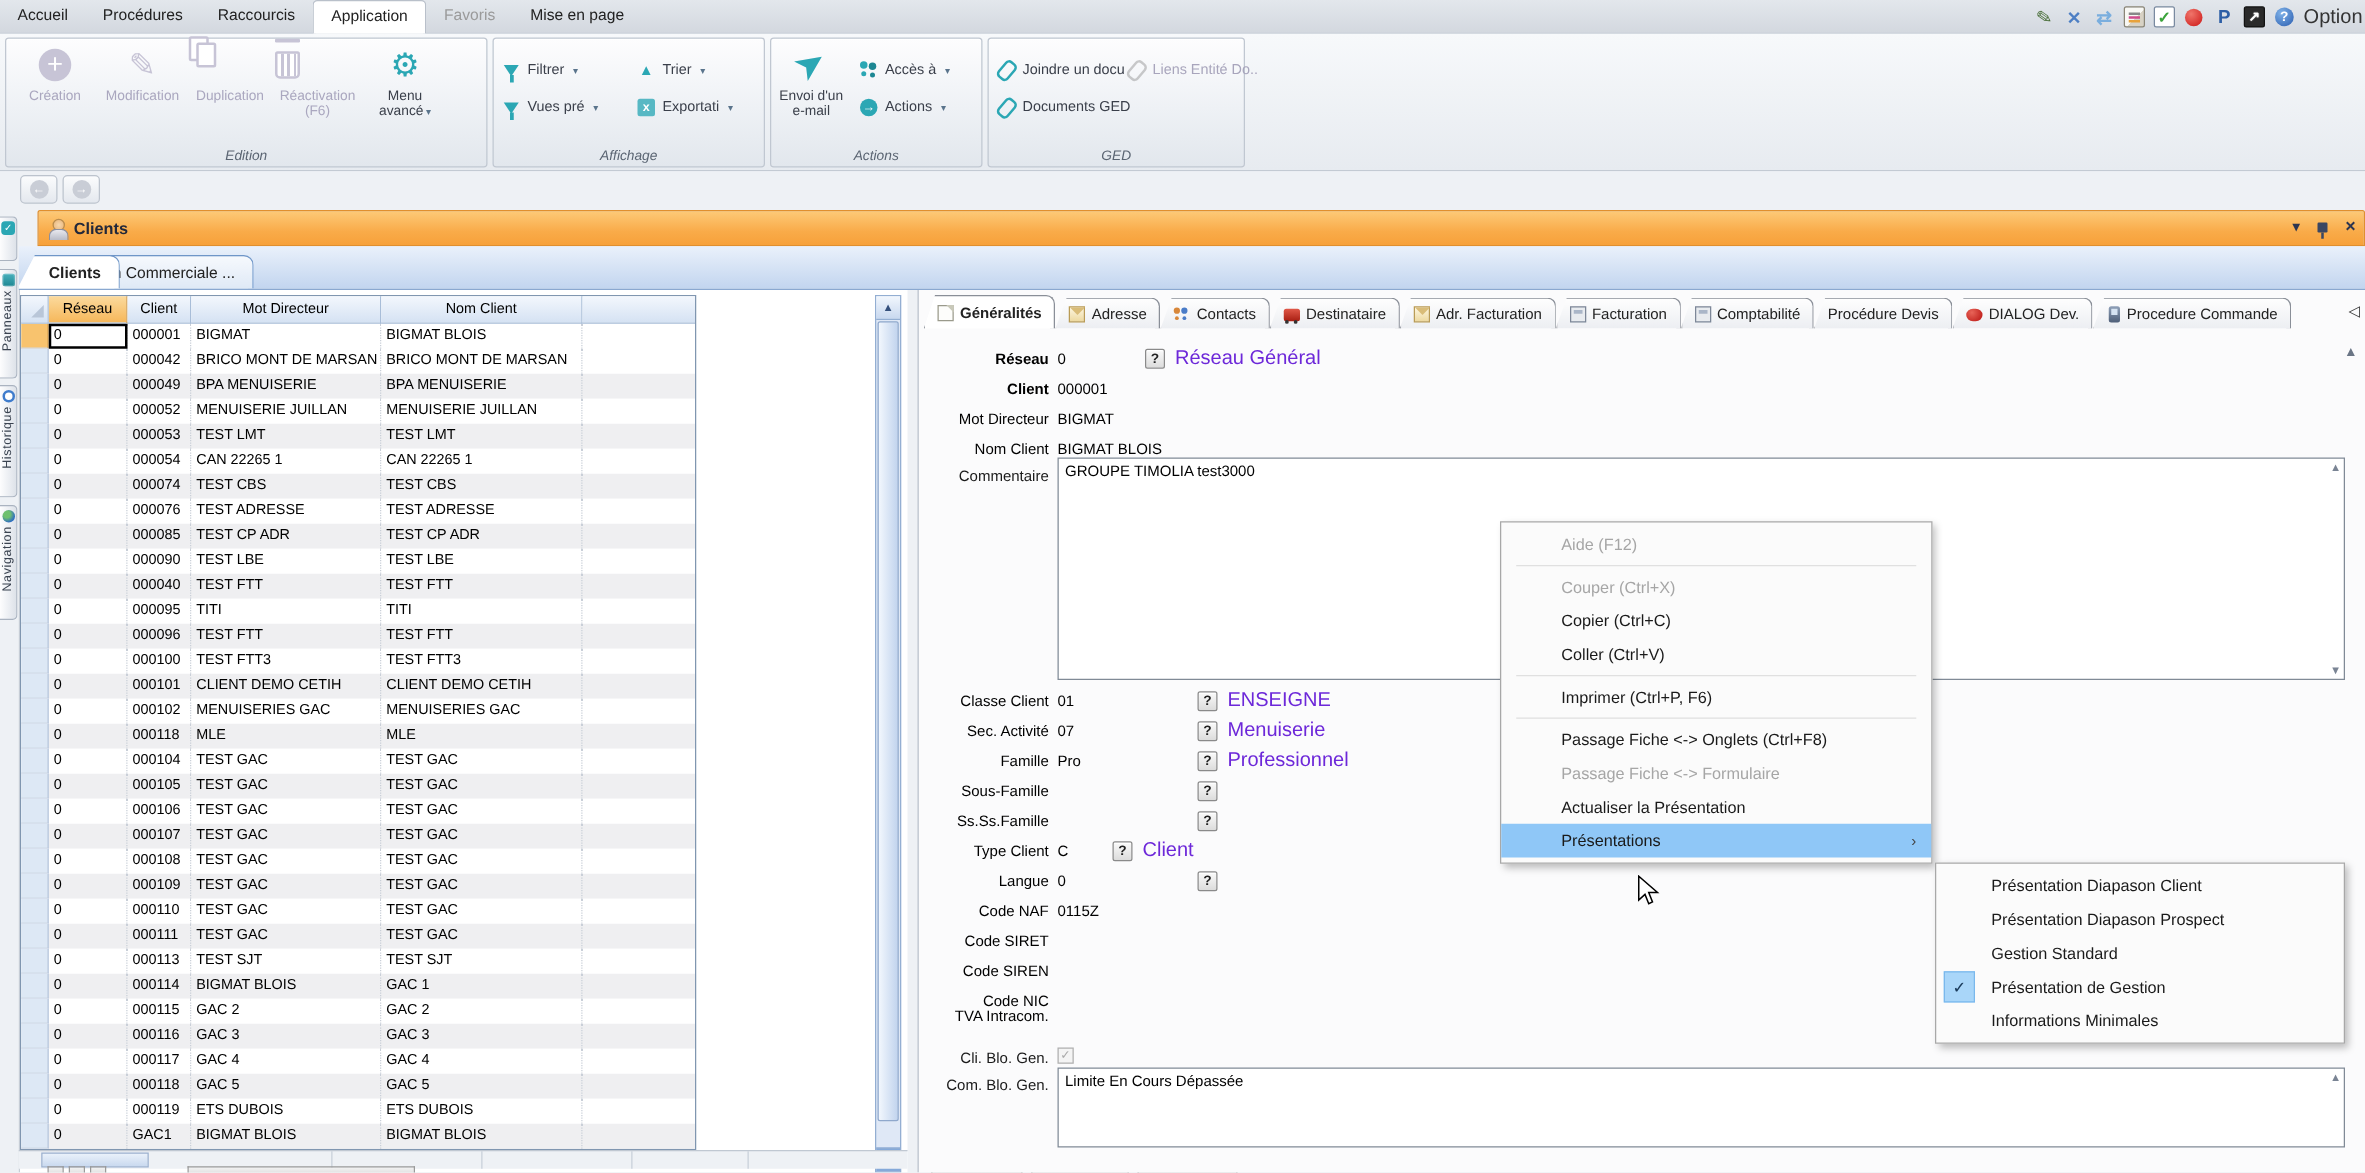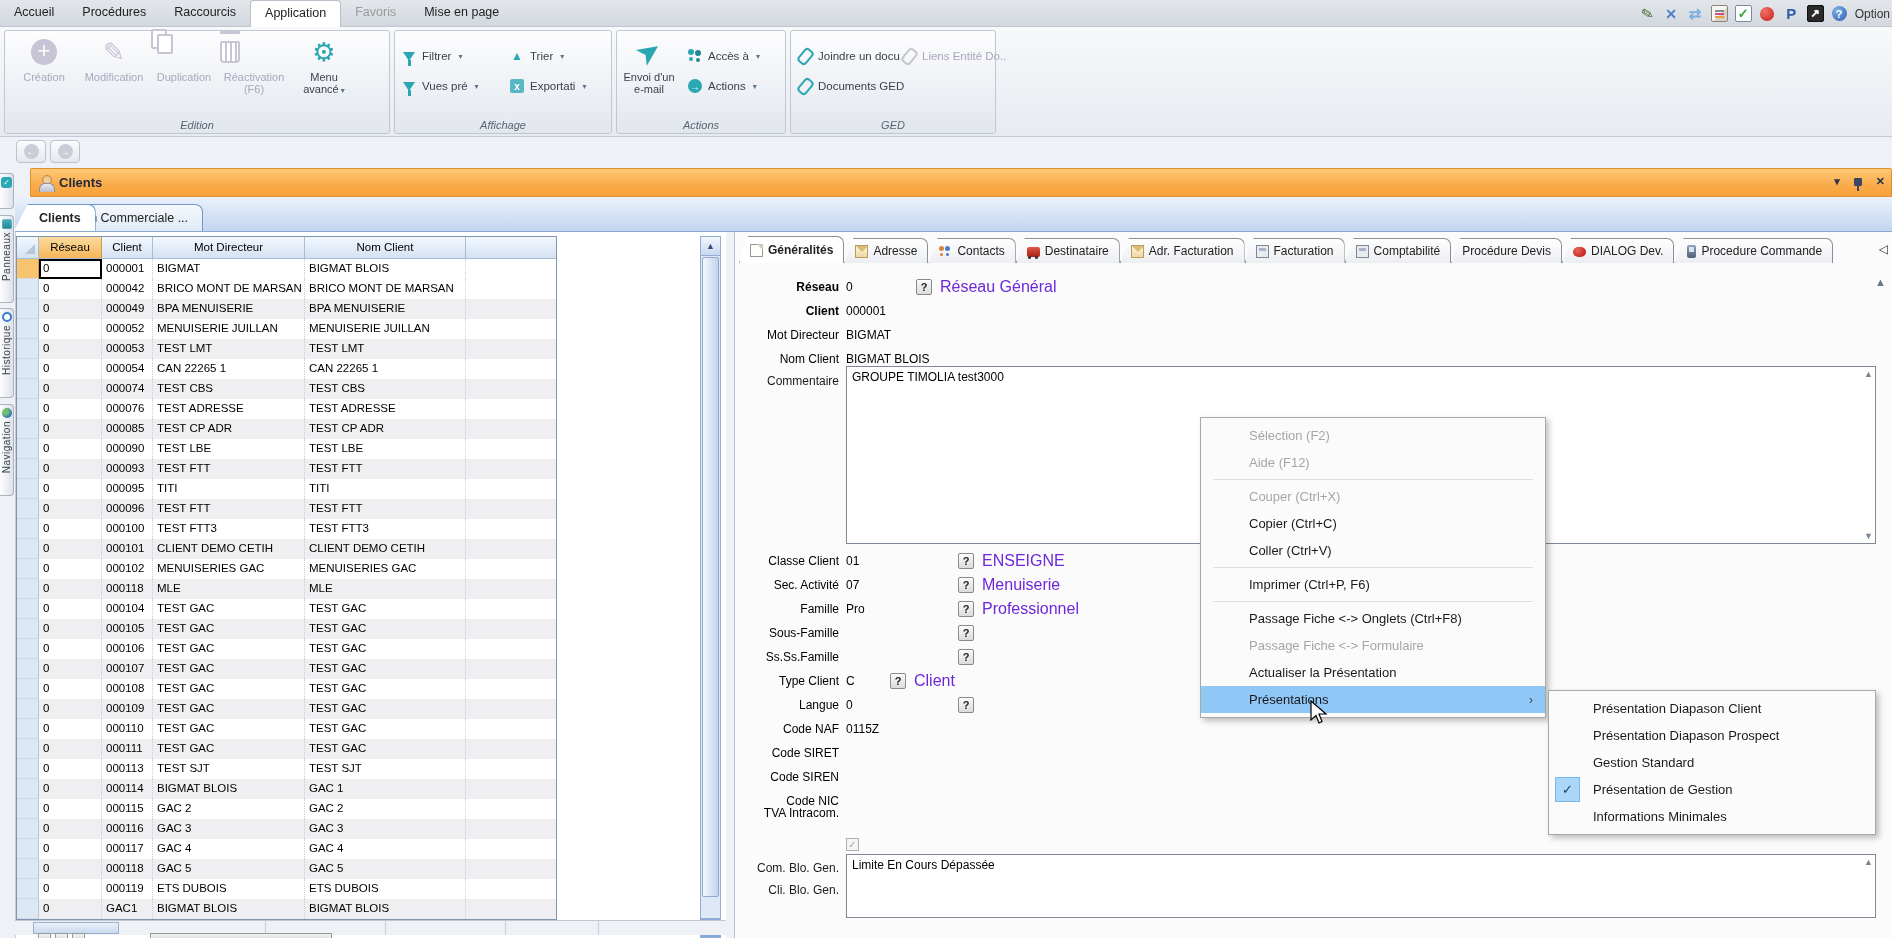--- a/index.html
+++ b/index.html
@@ -24,21 +24,21 @@
   .tico[data-icon="refresh-icon"]::before{content:"⇄"; color:#7aaede; font-weight:bold; font-size:15px;}
   .tico[data-icon="notes-icon"]{background:linear-gradient(135deg,#f8f8f4 55%,#d8d2c4 56%); border:1px solid #8a8576; border-radius:2px;}
   .tico[data-icon="notes-icon"]::before{content:""; width:9px; height:2px; background:#d04a8c; box-shadow:0 3px 0 #e8a23a, 0 -3px 0 #888;}
   .tico[data-icon="task-check-icon"]{background:#fff; border:1px solid #7a8aa0; border-radius:2px;}
   .tico[data-icon="task-check-icon"]::before{content:"✓"; color:#3aa33a; font-weight:bold; font-size:13px;}
   .tico[data-icon="record-icon"]::before{content:""; width:14px; height:14px; border-radius:50%; background:radial-gradient(circle at 35% 30%, #f0756a, #cc1616); }
   .tico[data-icon="parameter-icon"]::before{content:"P"; color:#2d5fa6; font-weight:bold; font-size:15px;}
   .tico[data-icon="external-link-icon"]{background:#2a2a2a; border:1px solid #111; border-radius:2px;}
   .tico[data-icon="external-link-icon"]::before{content:"↗"; color:#fff; background:#fff0; font-size:11px; font-weight:bold; text-shadow:0 0 1px #fff;}
   .tico[data-icon="help-icon"]::before{content:"?"; width:15px;height:15px; border-radius:50%; background:radial-gradient(circle at 35% 30%,#7fb2e8,#2a5db0); color:#fff; font-weight:bold; font-size:11px; display:flex; align-items:center; justify-content:center;}
-  .option-label { color:#333; font-size:12px; white-space:nowrap; }
+  .option-label { color:#333; font-size:16px; white-space:nowrap; }
 
   
   .ribbon { position:absolute; left:0; top:27px; width:1892px; height:110px;
     background:linear-gradient(#f7f9fb,#e7ebf0); border-bottom:1px solid #c3cad3; }
   .rgroup { position:absolute; top:3px; height:104px; border:1px solid #c0c7d1; border-radius:3px;
     background:linear-gradient(#fdfdfe,#eef1f5 55%,#e2e7ed); box-shadow:inset 0 1px 0 #fff; }
   .rgroup-label { position:absolute; bottom:2px; left:0; right:0; text-align:center;
     font-style:italic; font-size:11px; color:#5a6472; }
   .g-edition  { left:4px;  width:386px; }
   .g-affichage{ left:394px; width:218px; }
@@ -487,21 +487,21 @@
           <div class="lcell c-sel"></div>
           <div class="lcell c-reseau">0</div>
           <div class="lcell c-client">000090</div>
           <div class="lcell c-mot">TEST LBE</div>
           <div class="lcell c-nom">TEST LBE</div>
           <div class="lcell c-fill"></div>
         </div>
         <div class="lrow">
           <div class="lcell c-sel"></div>
           <div class="lcell c-reseau">0</div>
-          <div class="lcell c-client">000093</div>
+          <div class="lcell c-client">000040</div>
           <div class="lcell c-mot">TEST FTT</div>
           <div class="lcell c-nom">TEST FTT</div>
           <div class="lcell c-fill"></div>
         </div>
         <div class="lrow">
           <div class="lcell c-sel"></div>
           <div class="lcell c-reseau">0</div>
           <div class="lcell c-client">000095</div>
           <div class="lcell c-mot">TITI</div>
           <div class="lcell c-nom">TITI</div>
@@ -844,40 +844,33 @@
         <span class="fval"></span>
 
       </div>
       <div class="frow" style="top: 570px;">
         <span class="flabel">TVA Intracom.</span>
         <span class="fval"></span>
 
       </div>
     </div>
 
-  <span class="flabel-abs" style="top:607px;margin-top:44px;">Cli. Blo. Gen.</span>
+  <span class="flabel-abs" style="top:607px;">Cli. Blo. Gen.</span>
   <span class="checkbox" style="top:606px;"></span>
 
   <span class="flabel-abs" style="top:629px;">Com. Blo. Gen.</span>
   <div class="ftextarea" style="top:622px; height:64px;">
     <span>Limite En Cours Dépassée</span>
     <span class="chev" style="top:2px;">▲</span>
   </div>
 </div>
 
 <div class="ctxmenu">
   <div>
 
-  <div>
-        <div class="cmi disabled">
-          <span>Sélection (F2)</span>
-
-        </div>
-
-      </div>
       <div>
         <div class="cmi disabled">
           <span>Aide (F12)</span>
 
         </div>
         <div class="cmi-sep"></div>
       </div>
       <div>
         <div class="cmi disabled">
           <span>Couper (Ctrl+X)</span>

